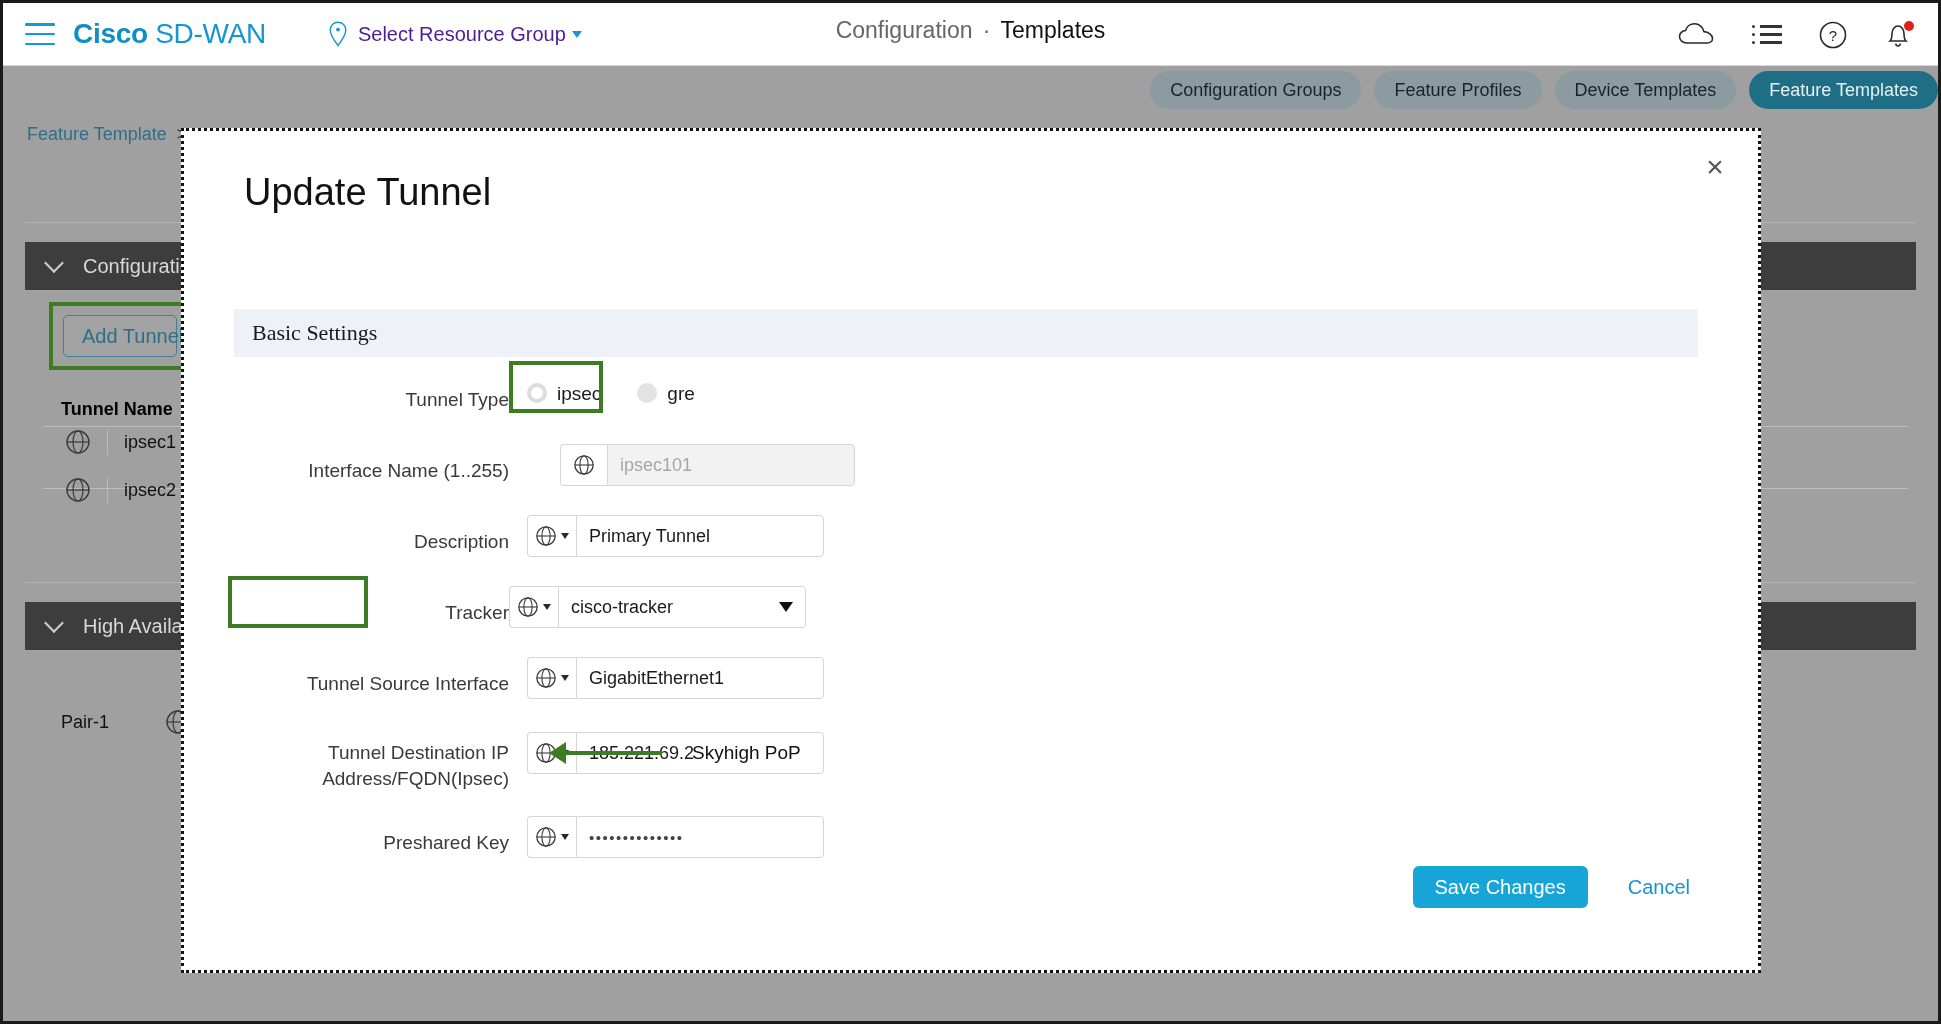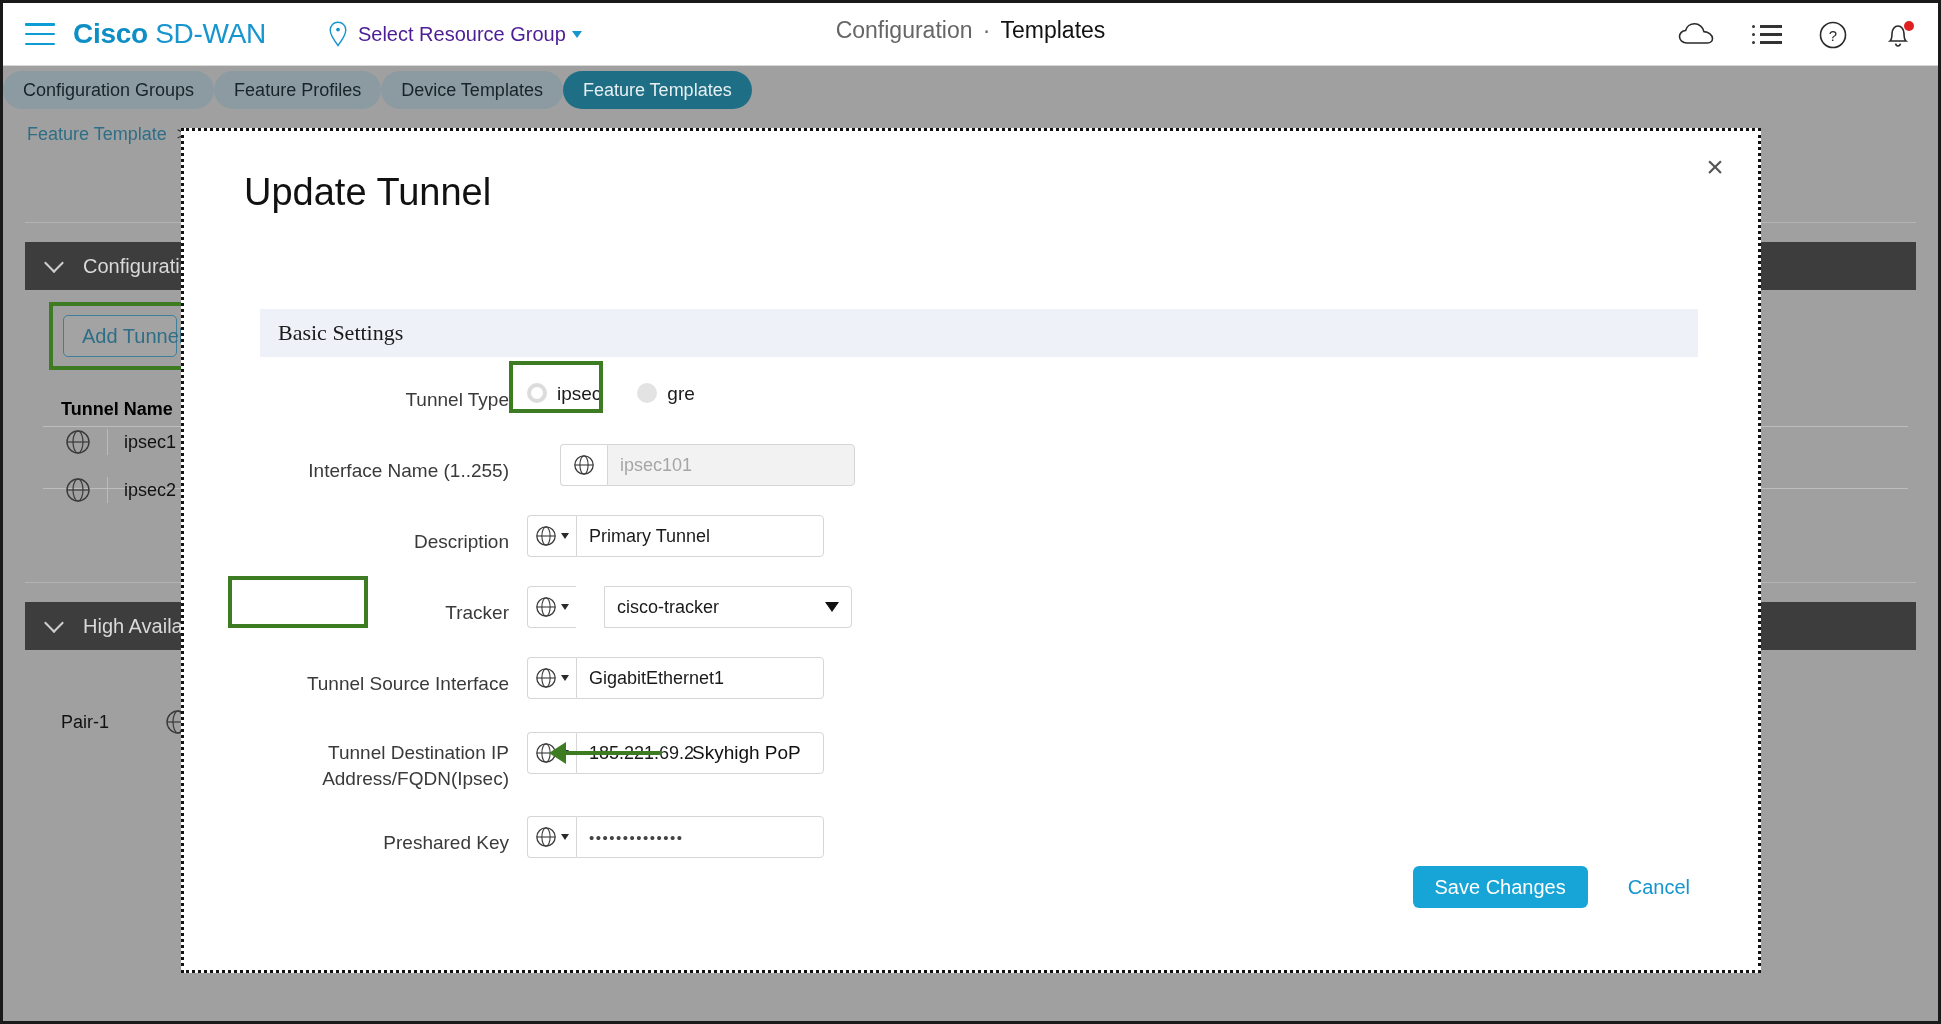--- a/index.html
+++ b/index.html
@@ -69,21 +69,21 @@
   .list-icon .lbar { width: 22px; height: 2.4px; background: #333; }
   .bell-badge {
     position: absolute; right: -2px; top: 1px;
     width: 10px; height: 10px; border-radius: 50%; background: #e02020;
   }
 
   
   .tabstrip {
     position: absolute; top: 63px; left: 0; width: 100%; height: 48px;
     background: #a0a0a0;
-    display: flex; align-items: center; justify-content: flex-start; gap: 0;
+    display: flex; align-items: center; justify-content: flex-end; gap: 13px;
   }
   .tab {
     height: 38px; padding: 0 20px; border-radius: 19px;
     background: #8b9ba1; color: #17242a;
     display: flex; align-items: center; justify-content: center;
     font-size: 18px; white-space: nowrap; cursor: pointer;
   }
   .tab.active { background: #1e6f86; color: #e8eff1; }
 
   
@@ -139,21 +139,21 @@
     position: absolute; right: 28px; top: 22px;
     width: 30px; height: 30px; cursor: pointer;
     color: #555; font-size: 30px; line-height: 28px; text-align: center;
     font-family: "Liberation Sans", sans-serif;
   }
   .modal-title {
     position: absolute; left: 60px; top: 40px;
     font-size: 38px; color: #111; font-weight: normal;
   }
   .basic-band {
-    position: absolute; left: 76px; top: 178px; right: 60px; height: 48px;
+    position: absolute; left: 50px; top: 178px; right: 60px; height: 48px;
     background: #eef1f8; display: flex; align-items: center; padding-left: 18px;
   }
   .basic-band span {
     font-family: "Liberation Serif", serif; font-size: 22px; color: #1a1a1a;
   }
 
   .form { position: absolute; left: 60px; top: 242px; right: 60px; }
   .frow { position: relative; height: 63px; display: flex; align-items: flex-start; }
   .flabel {
     width: 265px; font-size: 19px; color: #3a3a3a; padding-top: 14px; line-height: 1.35; text-align: right;
@@ -433,21 +433,21 @@
           </div>
           <div class="field">Primary Tunnel</div>
         </div>
       </div>
 
       <div class="frow" style="margin-top:8px;">
         <div class="flabel" style="position:relative;">
           <span>Tracker</span>
           <span class="hl-box-label"></span>
         </div>
-        <div class="fctrl" style="margin-left:18px;gap:28px;">
+        <div class="fctrl" style="">
           <div class="prefix">
             <svg class="globe" viewBox="0 0 24 24">
               <circle cx="12" cy="12" r="10" fill="none" stroke="#3a3a3a" stroke-width="1.4"></circle>
               <ellipse cx="12" cy="12" rx="4.5" ry="10" fill="none" stroke="#3a3a3a" stroke-width="1.2"></ellipse>
               <line x1="2" y1="12" x2="22" y2="12" stroke="#3a3a3a" stroke-width="1.2"></line>
             </svg>
             <span class="mini-caret"></span>
           </div>
           <div class="field select">
             <span>cisco-tracker</span>

